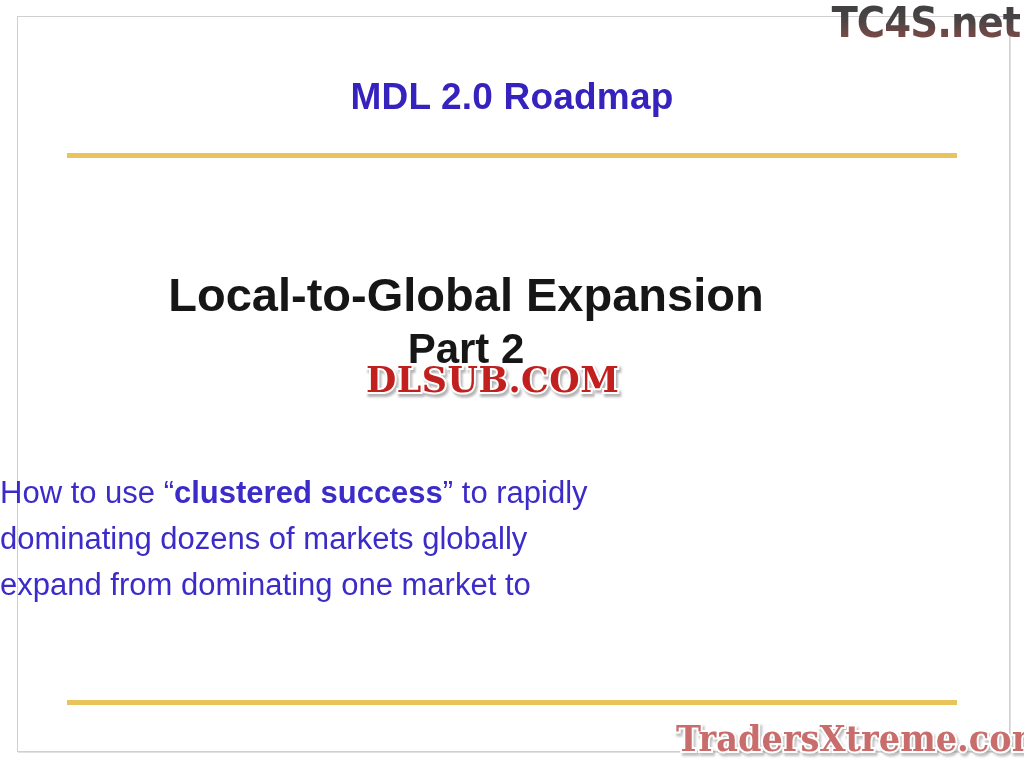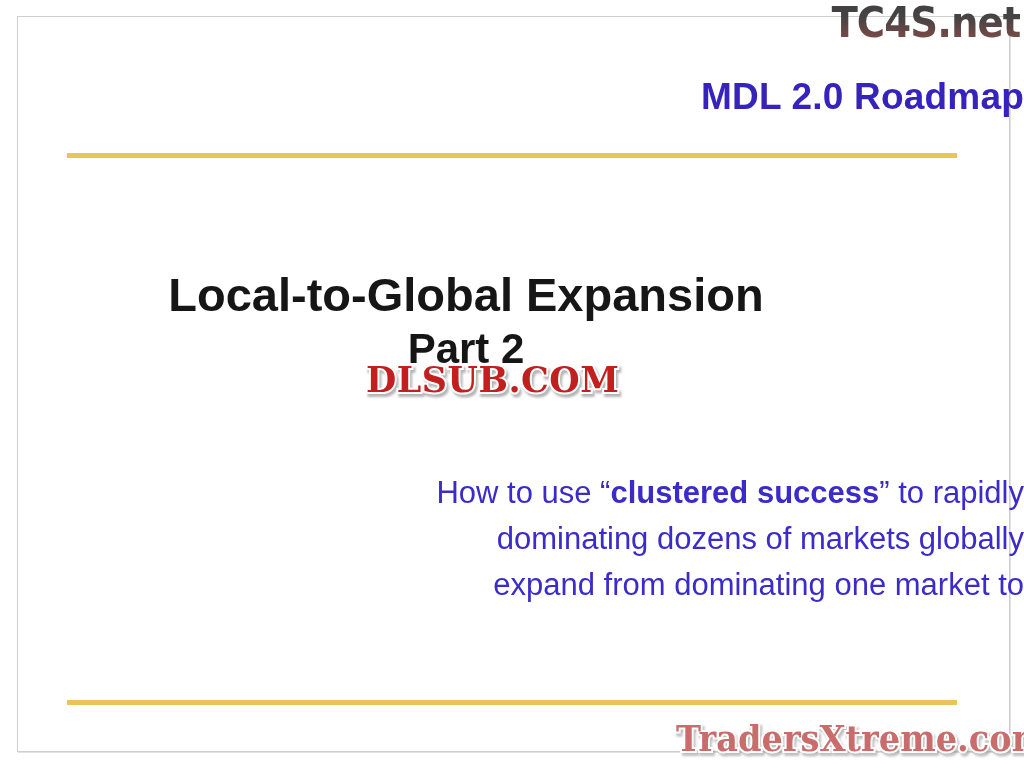--- a/index.html
+++ b/index.html
@@ -29,21 +29,21 @@
     background: #ffffff;
     box-shadow: 1px 1px 0 #e2e2e2;
   }
 
   
   .slide-title {
     position: absolute;
     left: 0;
     top: 76px;
     width: 1024px;
-    text-align: right;
+    text-align: center;
     font-size: 37px;
     font-weight: bold;
     color: #3623bd;
     letter-spacing: 0.2px;
     font-family: "Liberation Sans", sans-serif;
   }
 
   
   .rule {
     position: absolute;
@@ -75,21 +75,21 @@
     color: #161616;
     margin-top: 2px;
   }
 
   
   .body-text {
     position: absolute;
     left: 0;
     top: 470px;
     width: 1024px;
-    text-align: right;
+    text-align: left;
     font-size: 31px;
     color: #3b2bc8;
     line-height: 1.48;
     font-family: "Liberation Sans", sans-serif;
   }
   .body-text .line { display: block; white-space: nowrap; }
   .body-text b { font-weight: bold; }
 
   
   .wm-tc4s {

